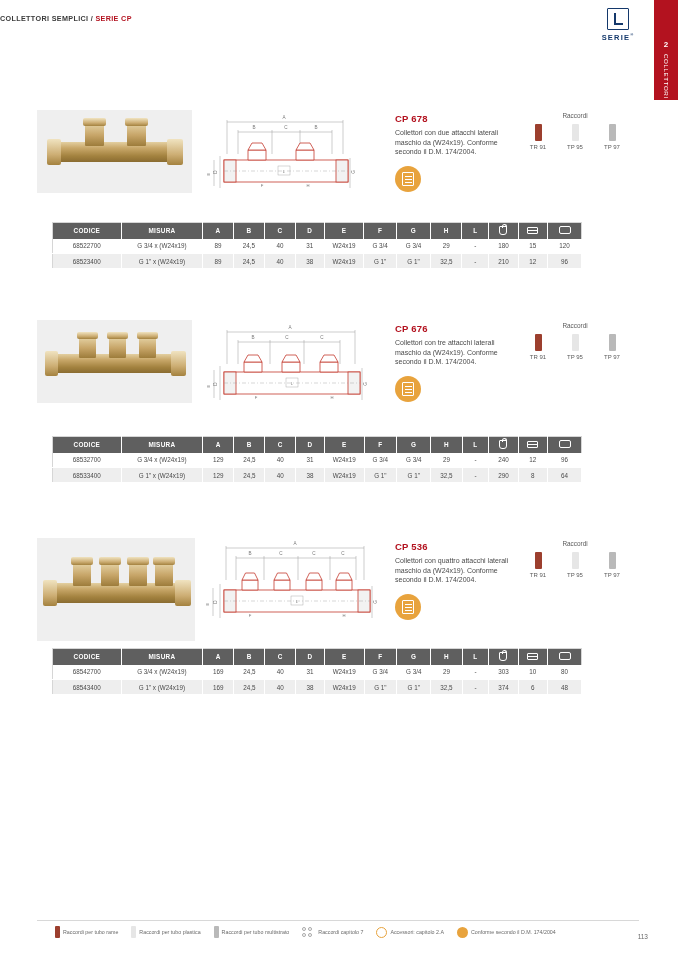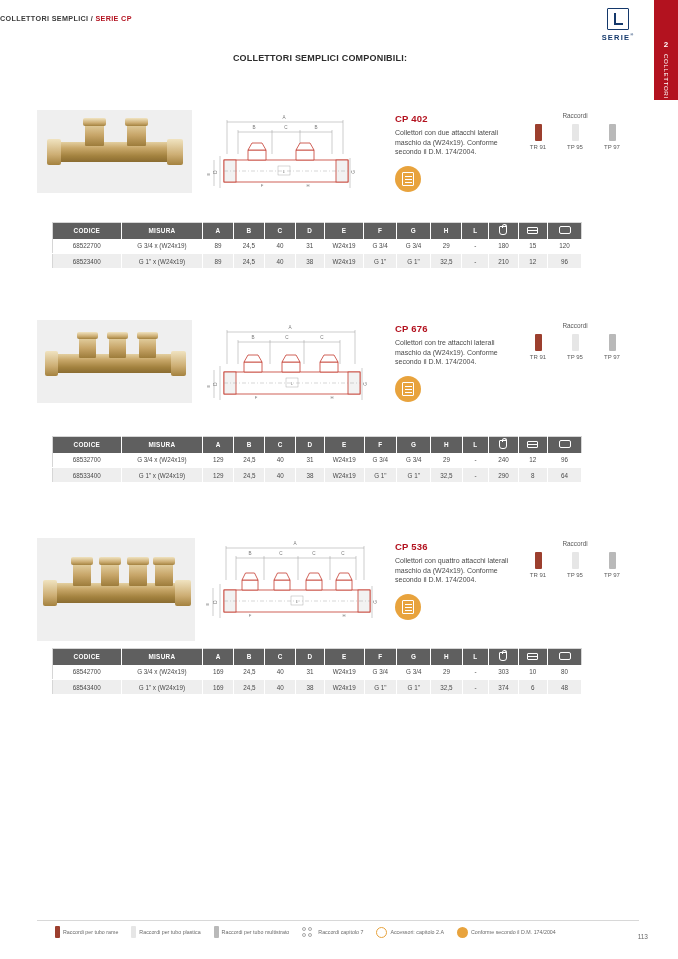--- a/index.html
+++ b/index.html
@@ -310,21 +310,20 @@
 <div class="page-header">
   <span>COLLETTORI SEMPLICI /</span><span class="serie"> SERIE CP</span>
 </div>
 
 <div class="logo-box">
   <div class="lx-mark"></div>
   <div class="lx-text"><span>SERIE</span><sup>®</sup></div>
 </div>
 
 <div class="main-title">
-  <div>COLLETTORI SEMPLICI COMPONIBILI:</div>
 </div>
 
 <div class="product" style="top:110px;">
 
   <div class="photo" style="top:0; width:155px; height:83px;">
     <div class="pipe-body" style="left:18px; top:32px; width:120px; height:20px;"></div>
     <div class="pipe-cap" style="left:10px; top:29px; width:14px; height:26px;"></div>
     <div class="pipe-cap" style="left:130px; top:29px; width:16px; height:26px;"></div>
     <div class="pipe-branch" style="left:48px; top:12px; width:19px; height:24px;"></div>
     <div class="pipe-branch" style="left:90px; top:12px; width:19px; height:24px;"></div>
@@ -368,21 +367,21 @@
         <line x1="24" y1="61" x2="148" y2="61" stroke="#9b9b9b" stroke-width="0.4" stroke-dasharray="4,2,1,2"></line>
         <rect x="78" y="56" width="12" height="9" fill="none" stroke="#9b9b9b" stroke-width="0.4"></rect>
         <text x="84" y="63" font-size="4.2" fill="#7a7a7a" font-family="Liberation Sans, sans-serif" text-anchor="middle">L</text>
       </g>
       <text x="62" y="77" font-size="4.2" fill="#7a7a7a" font-family="Liberation Sans, sans-serif" text-anchor="middle">F</text>
       <text x="108" y="77" font-size="4.2" fill="#7a7a7a" font-family="Liberation Sans, sans-serif" text-anchor="middle">H</text>
     </svg>
   </div>
 
   <div class="info" style="left:395px; top:3px;">
-    <div class="code">CP 402</div>
+    <div class="code">CP 678</div>
     <div class="desc">Collettori con due attacchi laterali maschio da (W24x19). Conforme secondo il D.M. 174/2004.</div>
     <div class="conf-badge">
         <div class="inner"></div>
       </div>
   </div>
 
   <div class="raccordi" style="left:520px; top:2px; width:110px;">
     <div class="rtitle">Raccordi</div>
     <div class="items">
       <div class="item">

